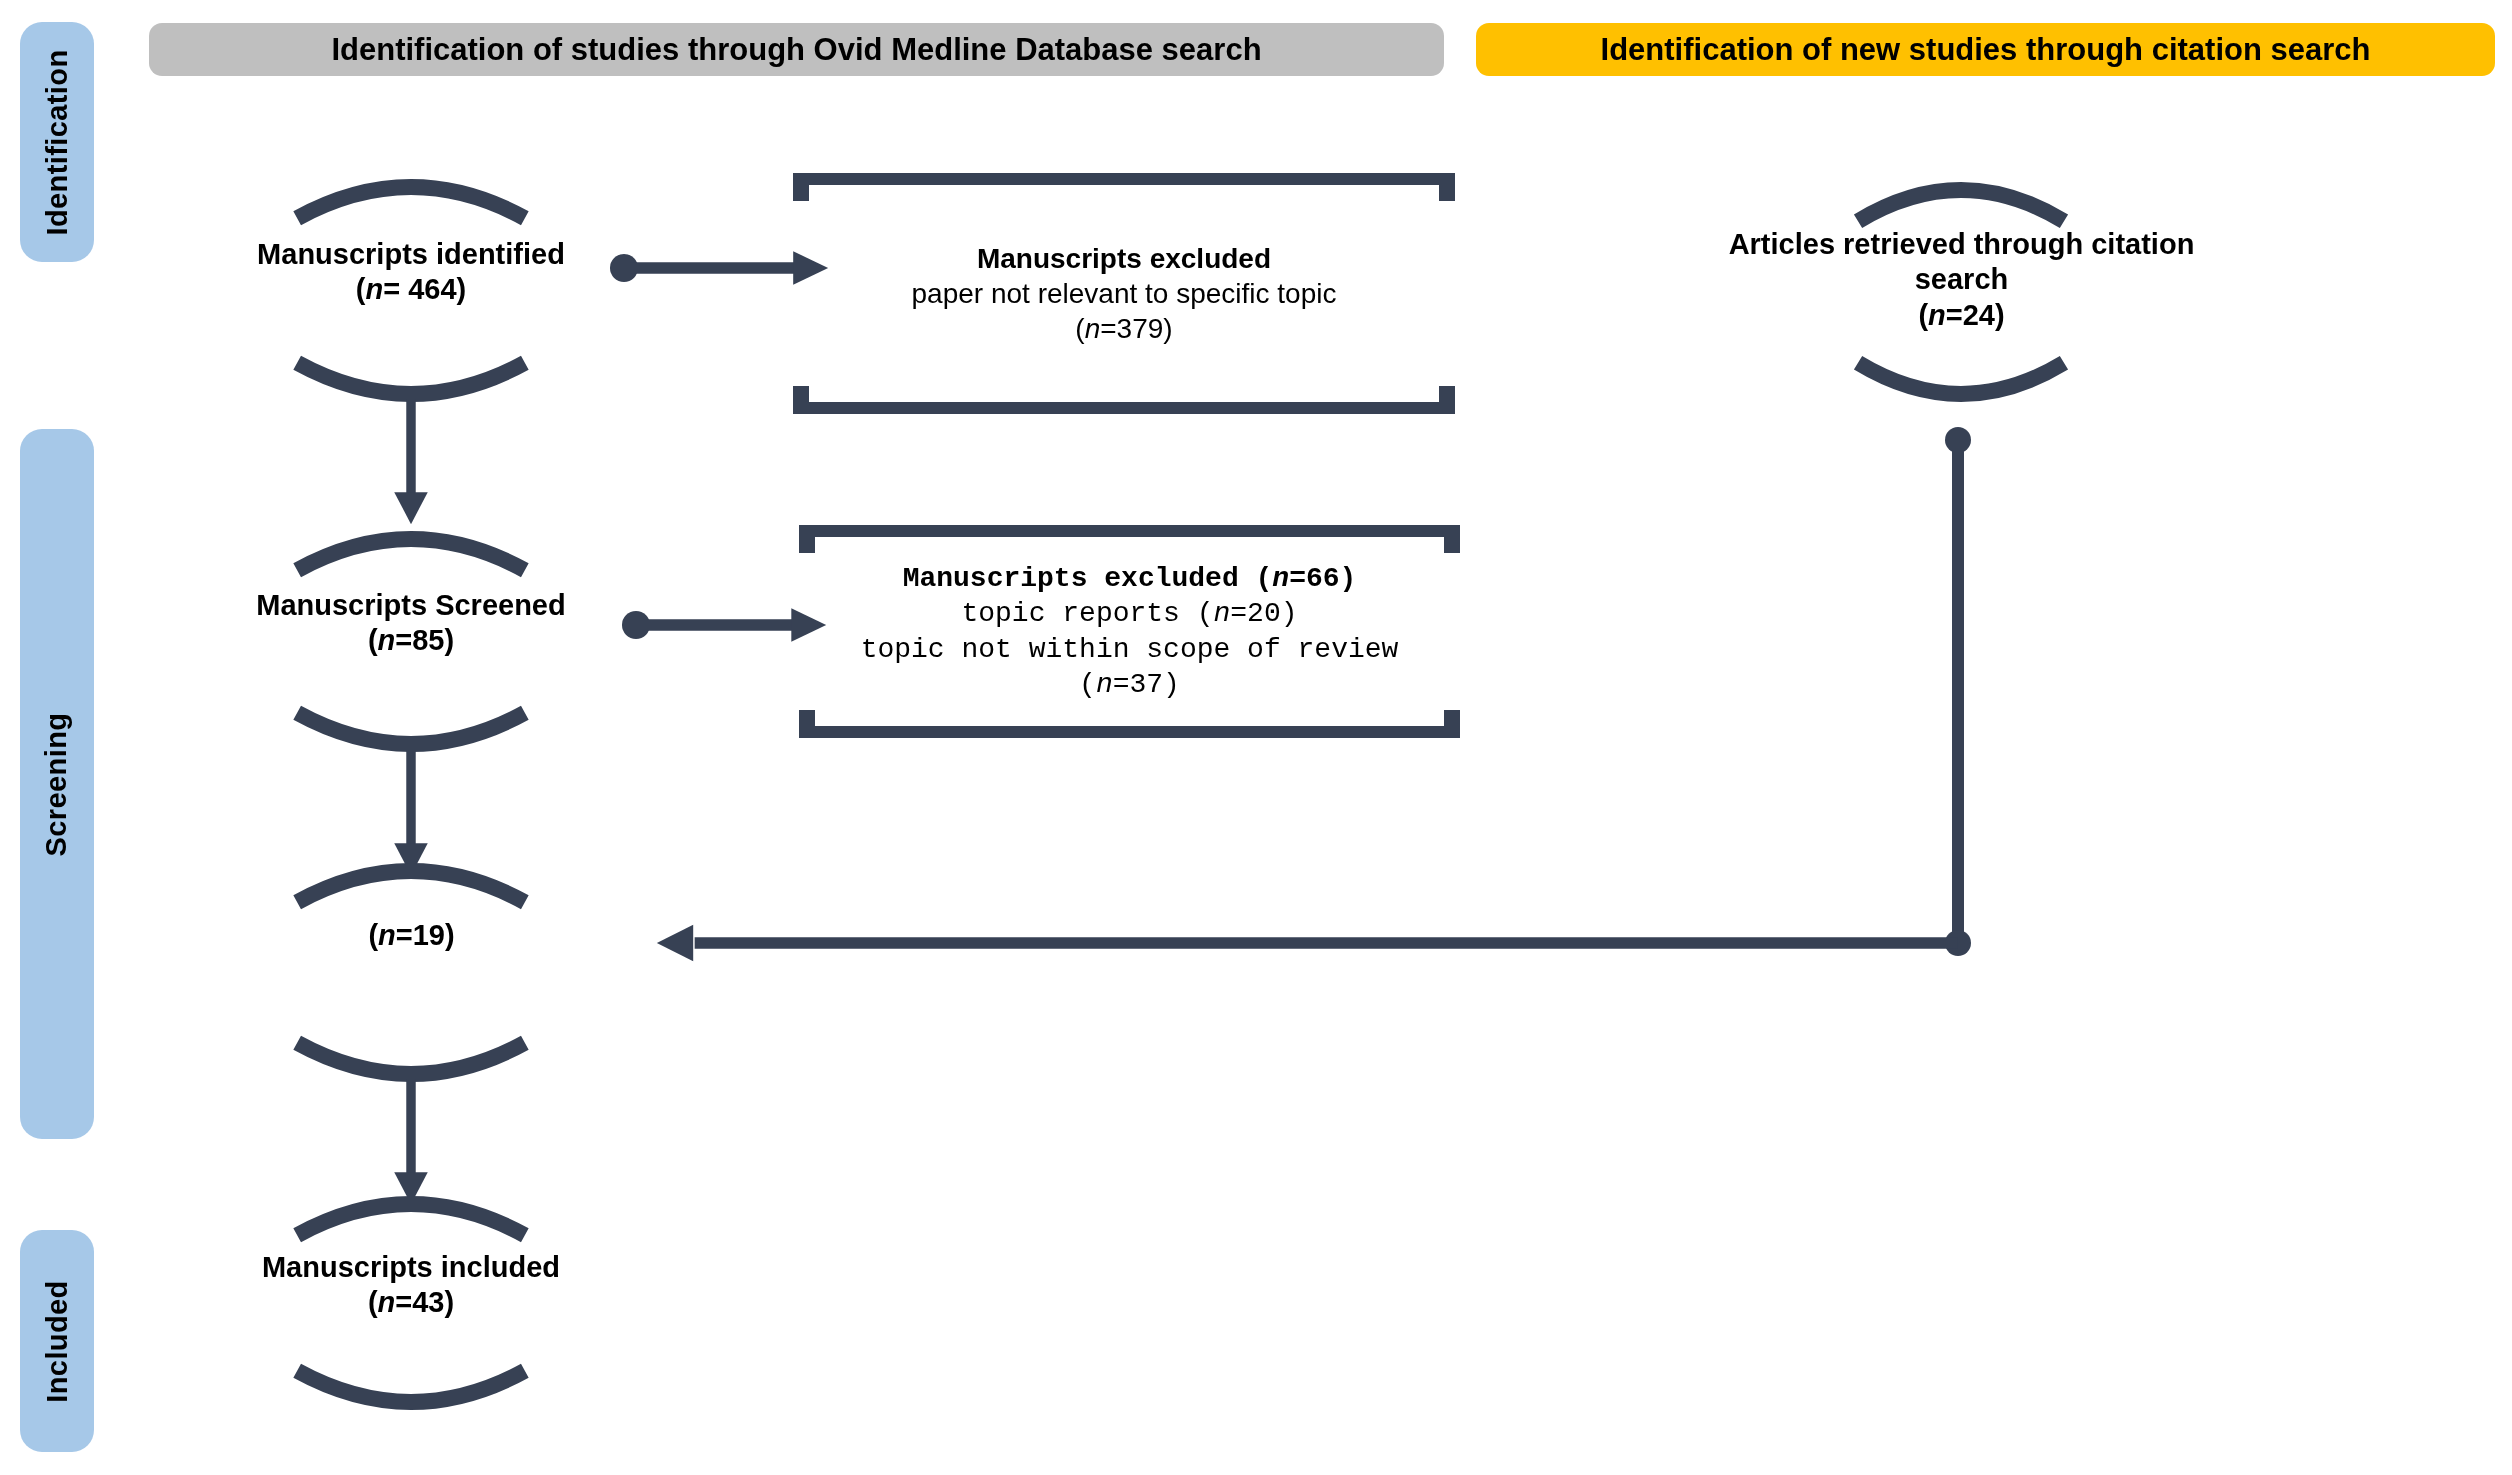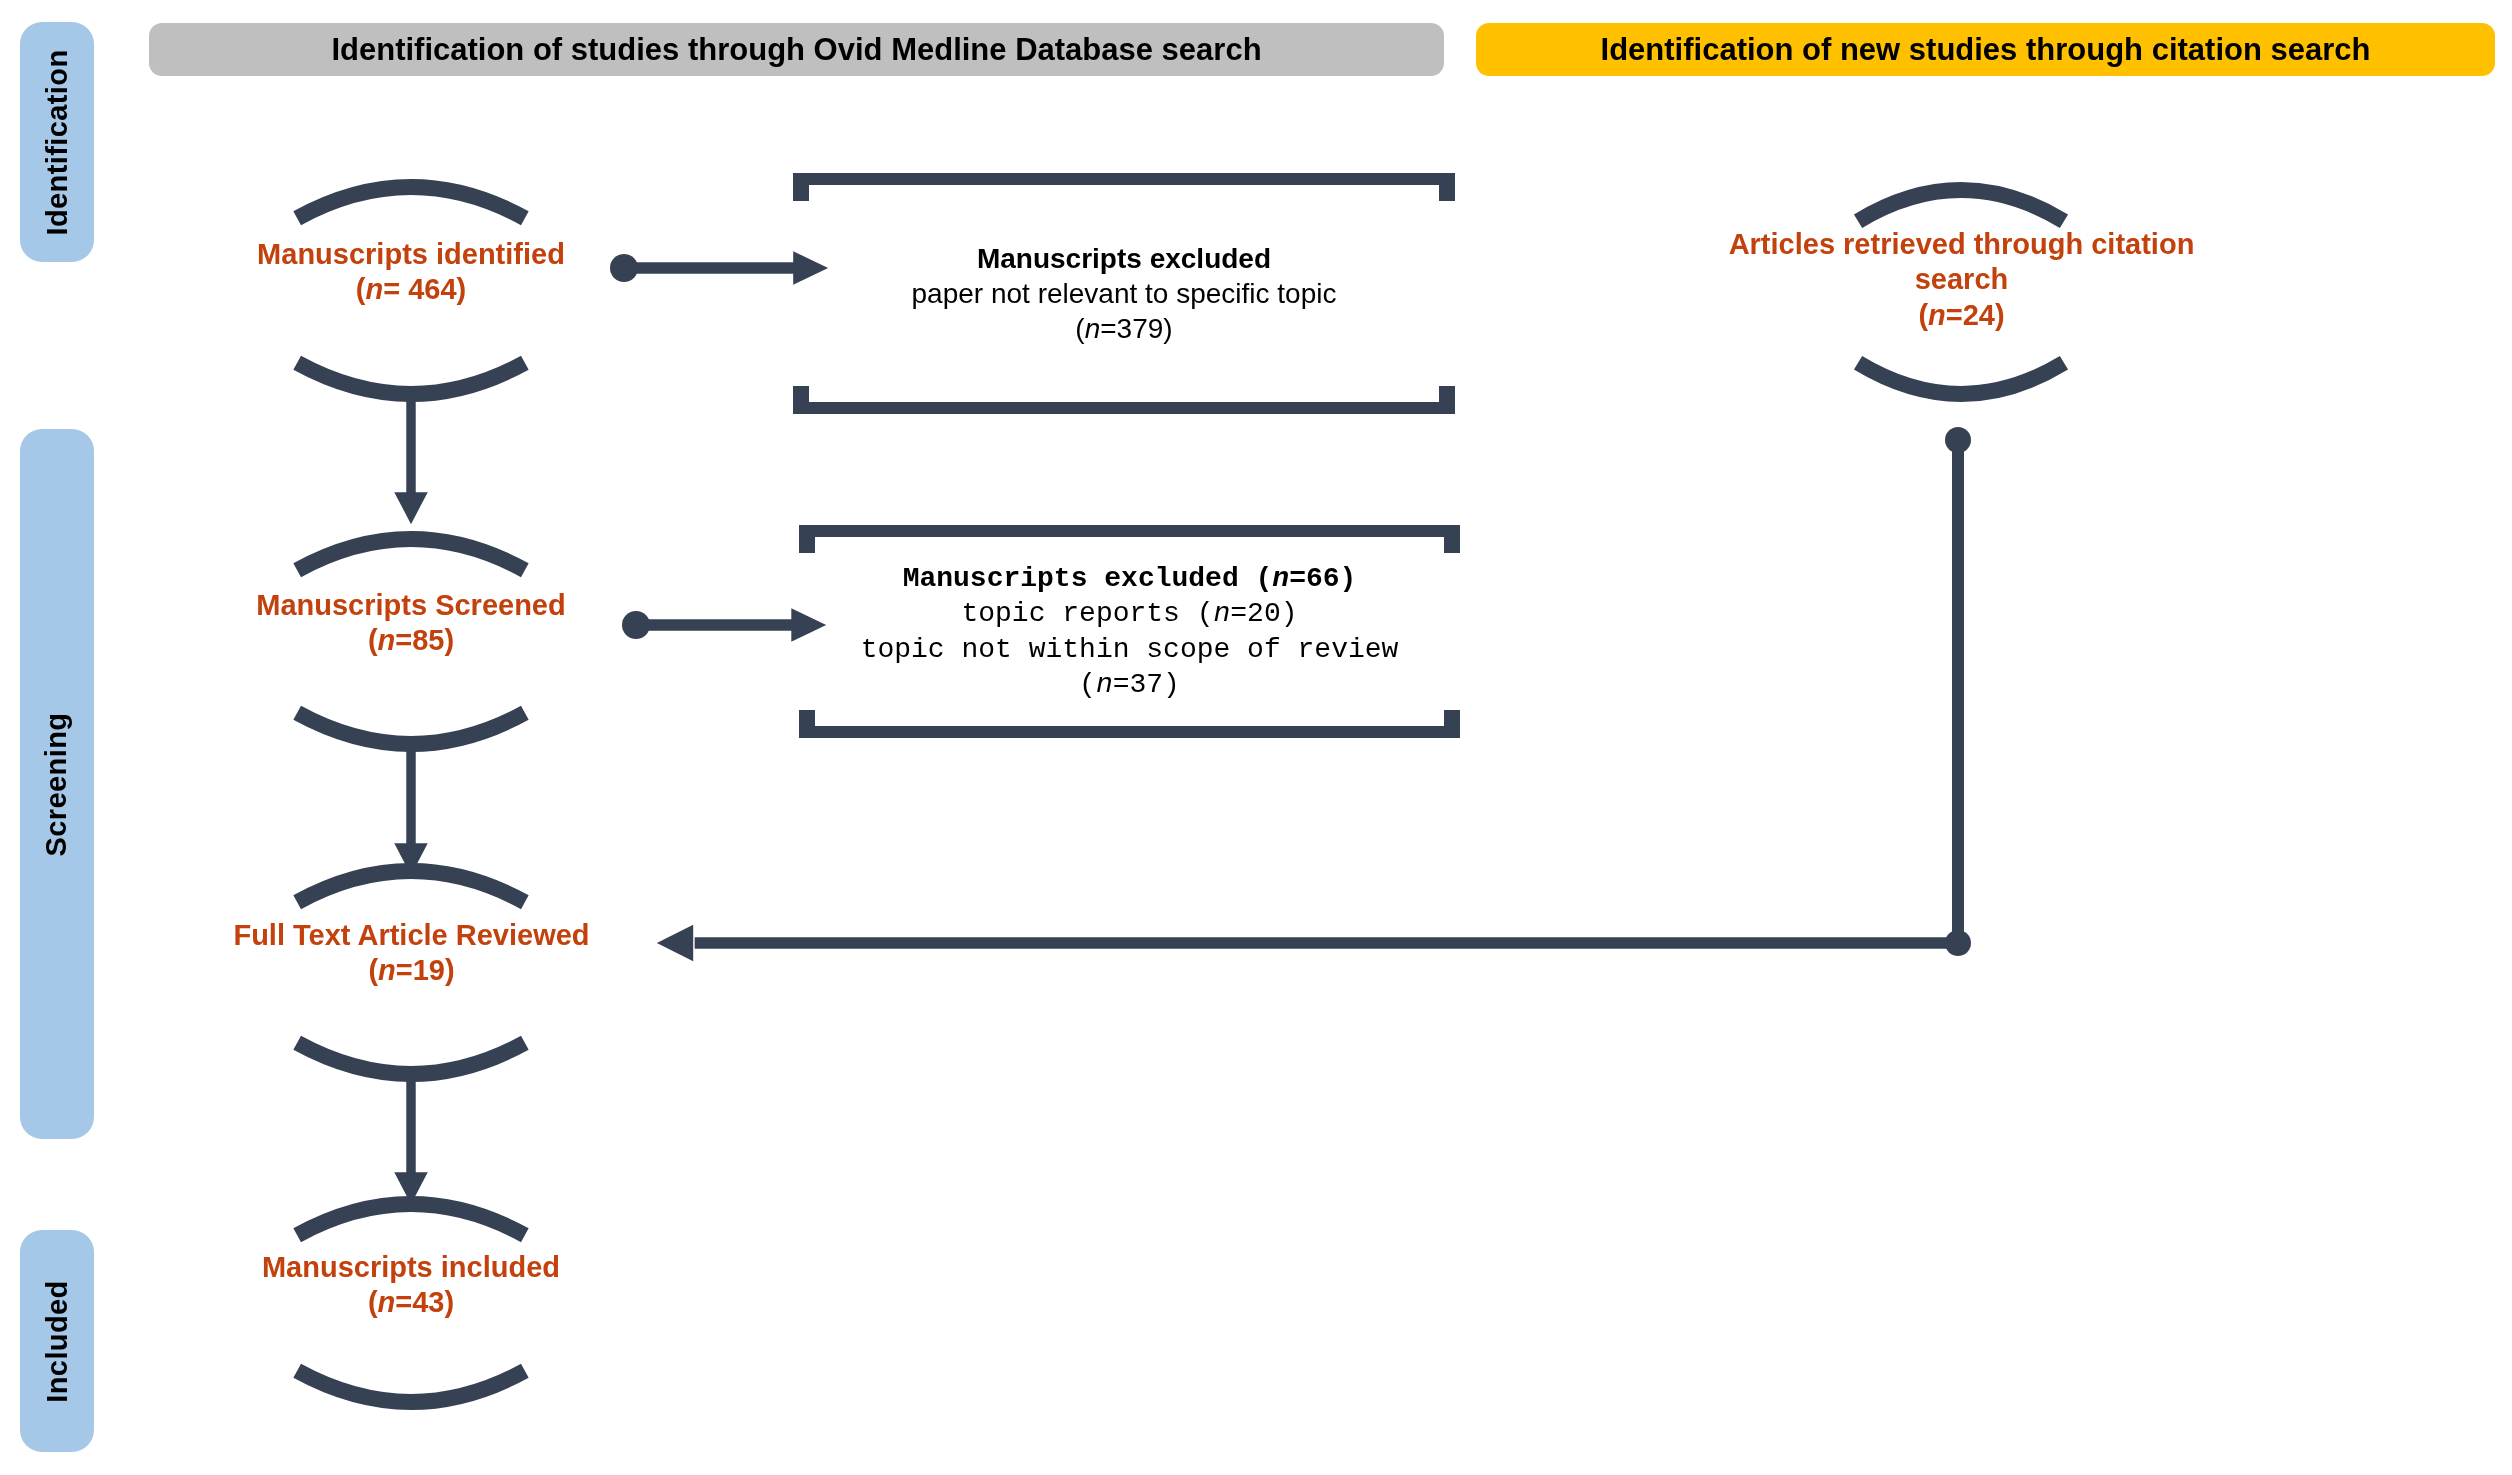--- a/index.html
+++ b/index.html
@@ -55,21 +55,21 @@
   .banner-yellow { background: #FFC000; }
 
   
   .node {
     position: absolute;
     text-align: center;
   }
   .node-text {
     font-size: 29px;
     line-height: 1.22;
-    color: #c2410c;
+    color: #000000;
     font-weight: bold;
   }
   .node-text .n-italic { font-style: italic; font-weight: bold; }
   .node-sub { font-weight: bold; }
 
   
   .arc-svg { position: absolute; overflow: visible; }
 
   
   .bracketbox {
@@ -240,21 +240,20 @@
 
       </div>
     </div>
   </div>
 
   <svg class="arc-svg" width="240" height="58" style="left:291px; top:850px;" viewBox="0 0 330 80">
     <path d="M 8 72 Q 165 -14 322 72" fill="none" stroke="#374154" stroke-width="22" stroke-linecap="butt"></path>
   </svg>
   <div class="node" style="left:153px; top:918px; width:517px;">
     <div class="node-text">
-      <div>Full Text Article Reviewed</div>
       <div class="node-sub">
         <span>(</span><span class="n-italic">n</span><span>=19)</span>
       </div>
     </div>
   </div>
   <svg class="arc-svg" width="240" height="58" style="left:291px; top:1037px;" viewBox="0 0 330 80">
     <path d="M 8 8 Q 165 94 322 8" fill="none" stroke="#374154" stroke-width="22" stroke-linecap="butt"></path>
   </svg>
 
   <svg class="connector-svg" width="44" height="131" style="left:389px; top:1079px;" viewBox="0 0 60 180">

